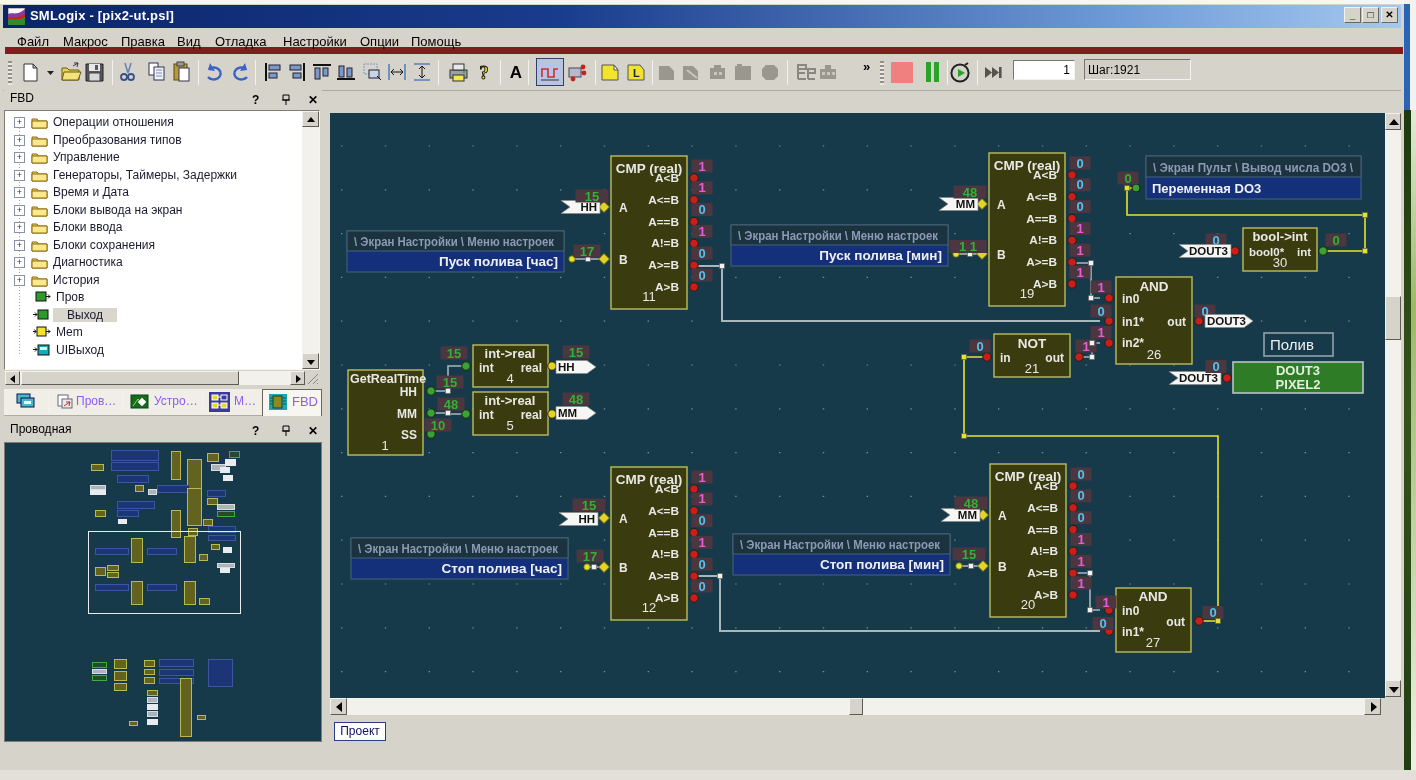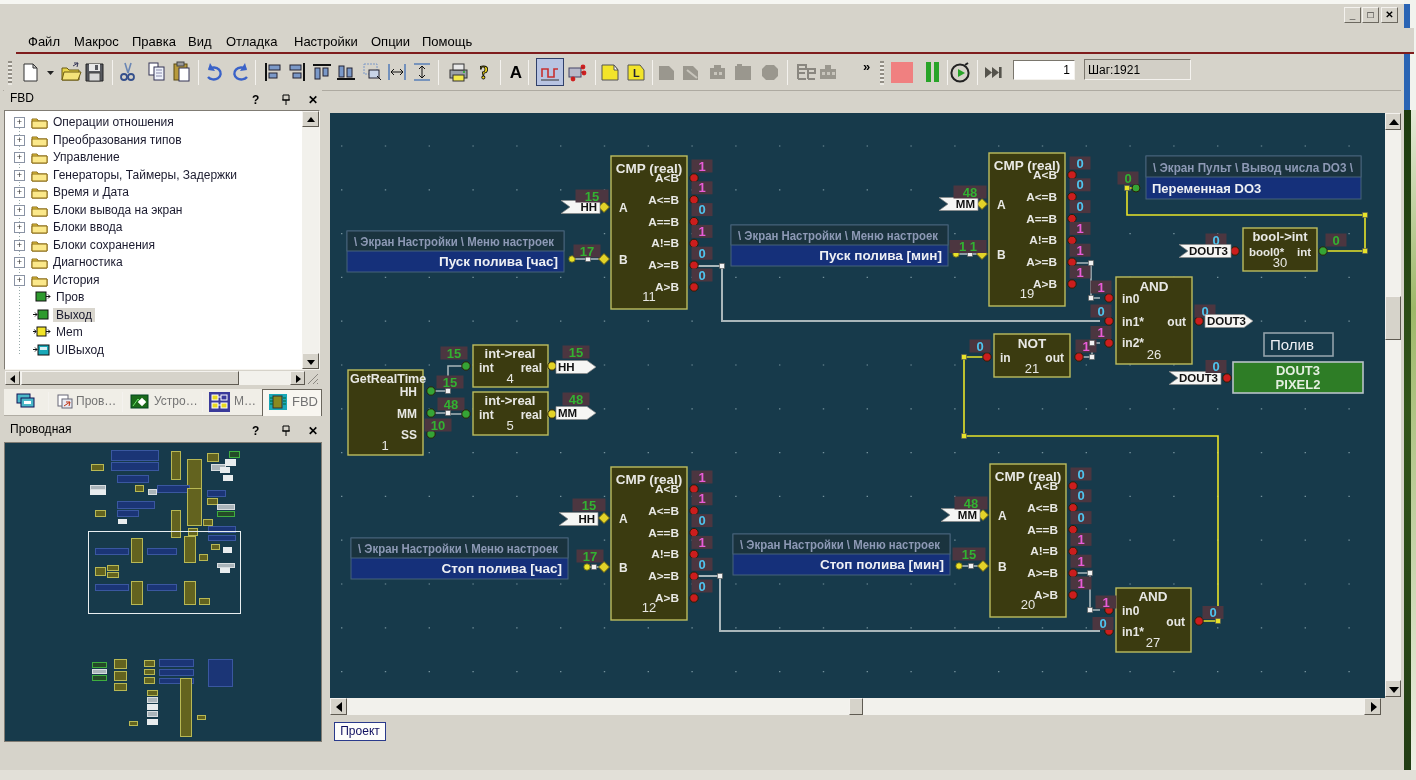--- a/index.html
+++ b/index.html
@@ -4,21 +4,21 @@
 html,body{width:1416px;height:780px;overflow:hidden;font-family:"Liberation Sans",sans-serif}
 body{background:#ffffff;position:relative}
 .abs{position:absolute}
 #win{position:absolute;left:0;top:4px;width:1404px;height:766px;background:#d6d3ca}
 
 #title{position:absolute;left:3px;top:1px;width:1398px;height:23px;
  background:linear-gradient(90deg,#0a246a 0%,#1a3c8c 40%,#6f9bd8 80%,#a5c8ef 100%);}
 #title .txt{position:absolute;left:27px;top:3px;color:#fff;font-size:13px;font-weight:bold;letter-spacing:.2px}
 .tbtn{position:absolute;top:3px;width:17px;height:16px;background:#d6d3ca;border:1px solid;border-color:#f4f2ee #6c685f #6c685f #f4f2ee;color:#000;font-size:10px;font-weight:bold;text-align:center;line-height:14px}
 
-#menu{position:absolute;left:16px;top:24px;width:1398px;height:26px;background:#d6d3ca;border-bottom:2px solid #7f1d1d}
+#menu{position:absolute;left:5px;top:24px;width:1398px;height:26px;background:#d6d3ca;border-bottom:7px solid #7f1d1d}
 #menu span{position:absolute;top:6px;font-size:13px;color:#000}
 
 #tbar{position:absolute;left:3px;top:51px;width:1398px;height:36px;background:#d6d3ca;border-bottom:1px solid #aeaaa1}
 .tsep{position:absolute;top:5px;width:1px;height:25px;background:#9a968d;border-right:1px solid #f4f2ee}
 .grip{position:absolute;top:6px;width:4px;height:24px;background:repeating-linear-gradient(180deg,#928e85 0 2px,#eceae4 2px 4px)}
 .ticon{position:absolute;top:5px;width:24px;height:25px}
 
 .phdr{position:absolute;background:#d6d3ca;font-size:12px;color:#000}
 .phbtn{position:absolute;top:2px;color:#000;font-size:12px;font-weight:bold}
 #tree{position:absolute;left:4px;top:106px;width:316px;height:260px;background:#fff;border:1px solid;border-color:#807c74 #f6f4ef #f6f4ef #807c74}
@@ -26,21 +26,21 @@
 .plus{position:absolute;left:9px;top:3px;width:11px;height:11px;border:1px solid #8a93a4;background:#fff;font-size:9px;line-height:9px;text-align:center;color:#333}
 .fold{position:absolute;left:26px;top:2px;width:17px;height:13px}
 .tlbl{position:absolute;left:48px;top:1px}
 
 .sb{position:absolute;background:#f2f1ec}
 .sbtn{position:absolute;background:#d6d3ca;border:1px solid;border-color:#f4f2ee #5f5b52 #5f5b52 #f4f2ee;color:#000;text-align:center}
 .sth{position:absolute;background:#d6d3ca;border:1px solid;border-color:#f4f2ee #5f5b52 #5f5b52 #f4f2ee}
 .arr{width:0;height:0;position:absolute}
 
 #ltabs{position:absolute;left:4px;top:385px;width:318px;height:27px;background:#f0eee7;border-bottom:1px solid #b0aca3}
-.ltab{position:absolute;top:2px;font-size:12px;color:#737373}
+.ltab{position:absolute;top:2px;font-size:12px;color:#8b5cf6}
 
 #nav{position:absolute;left:4px;top:438px;width:318px;height:300px;background:#173a4b;border:1px solid #807c74}
 .nv{position:absolute;background:#1b3576;border:1px solid #3a57a0}
 .ol{position:absolute;background:#63631f;border:1px solid #b8b854}
 .gy{position:absolute;background:#aab4ba;border:1px solid #d8dde0}
 .wh{position:absolute;background:#e8ecee}
 .gr{position:absolute;background:#254a28;border:1px solid #3fae3f}
 
 #tabbar{position:absolute;left:326px;top:84px;width:1075px;height:25px;background:#f4f2ea}
 #doctab{position:absolute;left:5px;top:0px;width:77px;height:24px;background:#d8d5cc;border:1px solid #8a867d;border-bottom:none;font-size:12px;font-weight:bold;text-align:center;line-height:22px}
@@ -49,20 +49,29 @@
 .sbox{position:absolute;top:3px;height:19px;border:1px solid;border-color:#9a968d #f4f2ee #f4f2ee #9a968d;padding:2px 4px 0 4px;font-size:12px;white-space:nowrap;overflow:hidden}
 #ptab{position:absolute;left:334px;top:718px;width:52px;height:19px;background:#fdfdfb;border:1px solid #2a3a8c;font-size:12px;text-align:center;line-height:17px;color:#101060}
 </style></head><body>
 <div class="abs" style="left:0;top:0;width:1416px;height:4px;background:#f6f6f2"></div>
 <div class="abs" style="left:1404px;top:0;width:12px;height:780px;background:#f2f3ee"></div>
 <div class="abs" style="left:1404px;top:4px;width:6px;height:106px;background:#2a64b4"></div>
 <div class="abs" style="left:1404px;top:110px;width:7px;height:660px;background:linear-gradient(180deg,#1c3a0e,#33551a 45%,#223d14)"></div>
 <div class="abs" style="left:1411px;top:110px;width:5px;height:660px;background:linear-gradient(180deg,#e4ead8,#9db868 30%,#c9d6ae 70%,#eef0e6)"></div>
 <div class="abs" style="left:0;top:770px;width:1416px;height:10px;background:#e2e0d8"></div>
 <div id="win">
+    <div id="title">
+      <svg class="abs" style="left:5px;top:3px" width="17" height="17">
+        <rect width="17" height="17" fill="#f8f8f8" stroke="#888"></rect>
+        <path d="M0 11 C5 9 8 13 17 7 L17 17 L0 17 Z" fill="#2e8b2e"></path>
+        <path d="M0 9 C5 7 9 11 17 5 L17 9 C8 14 5 9 0 12 Z" fill="#cc2222"></path>
+        <path d="M0 6 C6 4 9 8 17 1 L17 6 C9 12 6 7 0 10 Z" fill="#8b3a9e"></path>
+      </svg>
+      <span class="txt">SMLogix - [pix2-ut.psl]</span>
+    </div>
     <div class="tbtn" style="left:1344px">_</div>
     <div class="tbtn" style="left:1362px">□</div>
     <div class="tbtn" style="left:1381px">✕</div>
     <div id="menu">
       <span style="left:12px">Файл</span>
       <span style="left:58px">Макрос</span>
       <span style="left:116px">Правка</span>
       <span style="left:172px">Вид</span>
       <span style="left:210px">Отладка</span>
       <span style="left:278px">Настройки</span>
@@ -325,21 +334,21 @@
           <rect x="3" y="2" width="10" height="9" fill="#2e9a2e" stroke="#111"></rect>
           <path d="M13 6.5 h4 m-2 -2 l2 2 -2 2" stroke="#111" fill="none"></path>
         </svg>
         <span class="tlbl" style="padding:0 3px">Пров</span>
       </div>
       <div class="trow" style="top:195.5px">
         <svg class="abs" style="left:28px;top:1px" width="18" height="14">
           <path d="M0 6.5 h4 m-2 -2 l2 2 -2 2" stroke="#111" fill="none"></path>
           <rect x="5" y="2" width="10" height="9" fill="#2e9a2e" stroke="#111"></rect>
         </svg>
-        <span class="tlbl" style="background:#d9d6ce;padding:0 3px">Выход</span>
+        <span class="tlbl" style="background:#d9d6ce;padding:0 14px">Выход</span>
       </div>
       <div class="trow" style="top:213.0px">
         <svg class="abs" style="left:28px;top:1px" width="18" height="14">
           <path d="M0 6.5 h3 m-1.6 -2 l1.6 2 -1.6 2" stroke="#111" fill="none"></path>
           <rect x="4" y="2" width="9" height="9" fill="#f2e428" stroke="#111"></rect>
           <path d="M13 6.5 h4 m-2 -2 l2 2 -2 2" stroke="#111" fill="none"></path>
         </svg>
         <span class="tlbl" style="padding:0 3px">Mem</span>
       </div>
       <div class="trow" style="top:230.5px">

